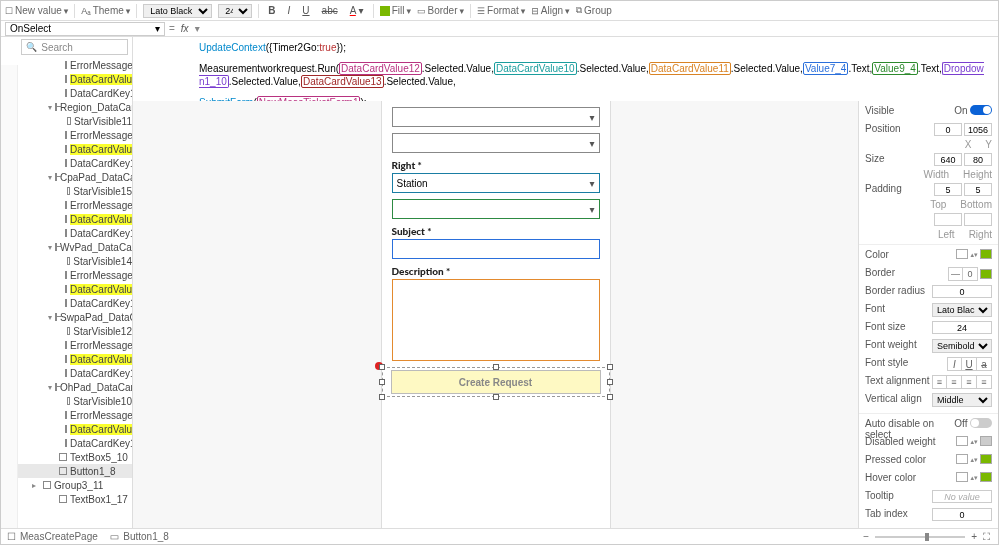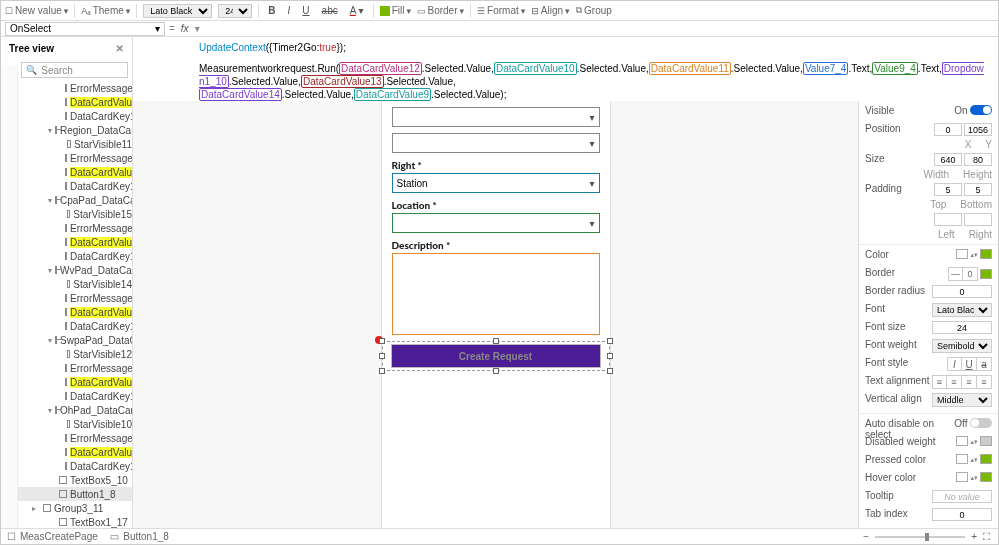--- a/index.html
+++ b/index.html
@@ -49,21 +49,21 @@
 .fld{margin-bottom:6px}
 .lbl{font-size:10px;font-weight:600;color:#222;margin-bottom:2px;font-family:"Lato Black",Arial}
 .inp{width:100%;height:20px;border:1px solid #888;padding:0 4px;font-size:10px;display:flex;align-items:center;justify-content:space-between}
 .inp .dd{color:#555}
 .bord-teal{border-color:#1a7da3;border-width:1px}
 .bord-green{border-color:#2d8a42}
 .bord-blue{border-color:#2a6fdb}
 .bord-orange{border-color:#e38a2e}
 .desc{height:82px;align-items:flex-start}
 .btn-wrap{position:relative;margin:6px -10px 0}
-.btn-cr{width:210px;margin:0 auto;height:24px;background:#4c1d95;color:#888;display:flex;align-items:center;justify-content:center;font-weight:600;font-size:10px;border:1px solid #bbb}
+.btn-cr{width:210px;margin:0 auto;height:24px;background:#fef9c3;color:#888;display:flex;align-items:center;justify-content:center;font-weight:600;font-size:10px;border:1px solid #bbb}
 .sel-box{border:1px dashed #999;position:relative;padding:2px}
 .sel-box .h{width:6px;height:6px;background:#fff;border:1px solid #666;position:absolute}
 .sel-box .h.tl{left:-4px;top:-4px}.sel-box .h.tr{right:-4px;top:-4px}.sel-box .h.bl{left:-4px;bottom:-4px}.sel-box .h.br{right:-4px;bottom:-4px}
 .sel-box .h.tm{left:50%;top:-4px;margin-left:-3px}.sel-box .h.bm{left:50%;bottom:-4px;margin-left:-3px}
 .sel-box .h.ml{left:-4px;top:50%;margin-top:-3px}.sel-box .h.mr{right:-4px;top:50%;margin-top:-3px}
 .err-dot{position:absolute;left:-8px;top:-6px;width:8px;height:8px;background:#d22;border-radius:50%}
 
 .right{position:absolute;right:0;top:100px;width:140px;bottom:16px;border-left:1px solid #ddd;background:#fff;padding:4px 6px;overflow:auto}
 .prow{display:flex;align-items:flex-start;justify-content:space-between;height:16px;font-size:9px;color:#555;margin-bottom:2px}
 .prow .lab{flex:1}
@@ -119,33 +119,28 @@
       <span>▾</span>
     </div>
   <span class="eq">=</span>
     <span class="fx">fx</span>
     <span class="eq">▾</span>
 </div>
 
 <div class="formula-area">
   <div class="line"><span class="kw">UpdateContext</span><span>({Timer2Go:</span><span class="lit">true</span><span>});</span></div>
   <div class="line" style="margin-top:8px"><span>Measurementworkrequest</span><span>.Run(</span><span class="hl c-pink">DataCardValue12</span><span>.Selected.Value,</span><span class="hl c-teal">DataCardValue10</span><span>.Selected.Value,</span><span class="hl c-orange">DataCardValue11</span><span>.Selected.Value,</span><span class="hl c-blue">Value7_4</span><span>.Text,</span><span class="hl c-green">Value9_4</span><span>.Text,</span><span class="hl c-purple">Dropdown1_10</span><span>.Selected.Value,</span><span class="hl c-dkred">DataCardValue13</span><span>.Selected.Value,</span></div>
-  <div class="line"><span class="hl c-purple">DataCardValue14</span><span>.Selected.Value,</span><span class="hl c-teal">DataCardValue9</span><span>.Selected.Value);</span></div>
   <div class="line" style="margin-top:8px"><span class="kw">SubmitForm</span><span>(</span><span class="hl c-pink">NewMeasTicketForm1</span><span>);</span></div>
 </div>
 <div class="fmt-bar">
   <span>≡ <span>Format text</span></span>
   <span>≡ <span>Remove formatting</span></span>
 </div>
 
 <div class="left">
-  <div class="left-header">
-      <span>Tree view</span>
-      <span class="x">✕</span>
-    </div>
   <div class="strip"></div>
   <div class="srch">🔍 <span>Search</span></div>
   <div class="tree" id="tree">
       <div class="row ind3">
         <span class="chev"></span>
         <span class="ic icon-ctrl"></span>
         <span>ErrorMessage12</span>
       </div>
       <div class="row ind3">
         <span class="chev"></span>
@@ -320,25 +315,28 @@
         </div>
       </div>
     <div class="fld">
         <div class="lbl">Right *</div>
       <div class="inp bord-teal">
           <span>Station</span>
           <span class="dd">▾</span>
         </div>
       </div>
     <div class="fld">
-        <div class="lbl">Location *</div>
       <div class="inp bord-green">
           <span></span>
           <span class="dd">▾</span>
         </div>
+      </div>
+    <div class="fld">
+        <div class="lbl">Subject *</div>
+      <div class="inp bord-blue"></div>
       </div>
     <div class="fld">
         <div class="lbl">Description *</div>
       <div class="inp bord-orange desc"></div>
       </div>
     <div class="btn-wrap">
       <div class="sel-box">
         <span class="err-dot"></span>
         <div class="btn-cr">Create Request</div>
         <span class="h tl"></span>

